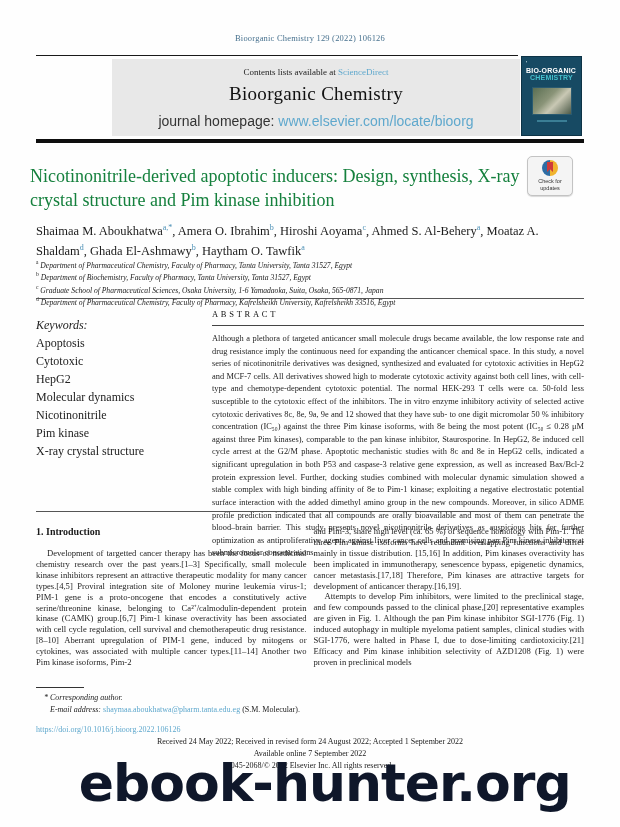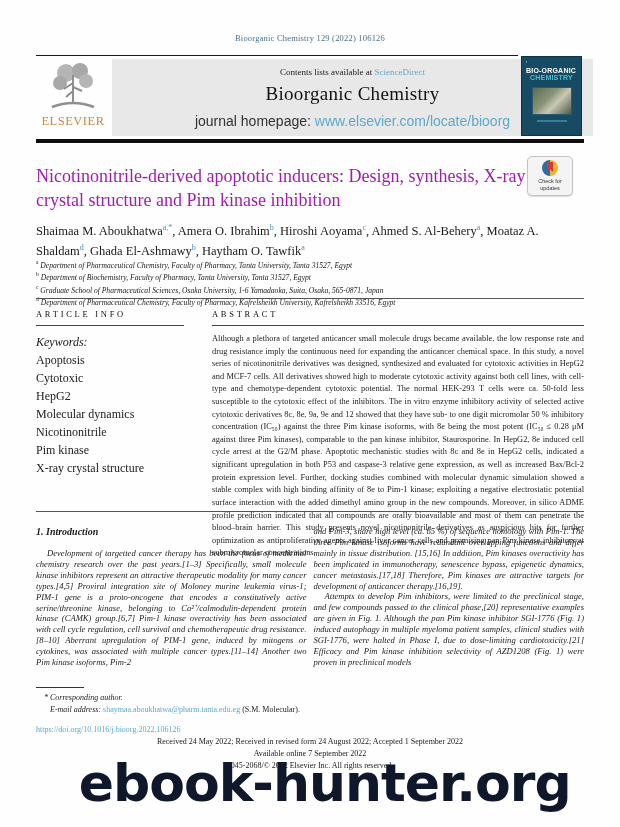--- a/index.html
+++ b/index.html
@@ -21,21 +21,21 @@
   .rule-mid      { top:298px; left:36px; width:548px; height:1px; background:#555; }
   .rule-abs-bot  { top:511px; left:36px; width:548px; height:1px; background:#555; }
 
   
   .elsevier { top:61px; left:36px; width:74px; text-align:center; }
   .elsevier svg { display:block; margin:0 auto; }
   .elsevier-name { font-size:12.5px; color:#cd853f; letter-spacing:.5px;
     font-family:"Liberation Serif", serif; margin-top:1px; }
 
   
-  .band { top:59px; left:112px; width:481px; height:77px; background:#e8e8e8;
+  .band { top:59px; left:112px; width:408px; height:77px; background:#e8e8e8;
     text-align:center; }
   .band-contents { margin-top:8px; font-size:9px; color:#222; }
   .band-contents .link { color:#5fa8cd; }
   .band-journal { margin-top:6px; font-size:19px; color:#111; letter-spacing:.3px; }
   .band-homepage { margin-top:8px; font-size:14px; color:#333;
     font-family:"Liberation Sans", sans-serif; }
   .band-homepage .link { color:#5fa8cd; }
 
   
   .cover { top:56px; left:521px; width:61px; height:80px; background:#174a63;
@@ -55,42 +55,42 @@
     border:1px solid #c3c3c3; border-radius:5px; text-align:center;
     box-shadow:0 1px 1px rgba(0,0,0,.15); cursor:pointer; }
   .badge-circle { width:16px; height:16px; margin:3px auto 0; border-radius:50%;
     background:linear-gradient(90deg,#2e6da4 50%,#f0b32e 50%); position:relative; }
   .badge-ribbon { position:absolute; left:5px; top:2px; width:6px; height:10px;
     background:#cf3a3a; clip-path:polygon(0 0,100% 0,100% 100%,50% 72%,0 100%); }
   .badge-text { font-family:"Liberation Sans", sans-serif; font-size:5.5px;
     color:#333; line-height:1.25; margin-top:2px; }
 
   
-  .title { top:165px; left:36px; width:500px; font-size:18px; line-height:1.33;
-    color:#a21caf; }
+  .title { top:165px; left:30px; width:500px; font-size:18px; line-height:1.33;
+    color:#15803d; }
   .authors { top:222px; left:36px; width:520px; font-size:12.5px; line-height:1.55;
     color:#1a1a1a; }
   .authors sup { font-size:8px; color:#4a8fb5; }
   .affils { top:259px; left:36px; width:540px; font-size:7.6px; font-style:italic;
     line-height:1.42; color:#222; }
   .affils sup { font-size:5.5px; font-style:normal; }
 
   
   .info-wrap { top:309px; left:36px; width:548px; display:flex; }
   .info-left { width:148px; flex:0 0 148px; }
   .info-right { margin-left:28px; flex:1; }
   .sec-heading { font-size:8.5px; letter-spacing:.32em; color:#111;
     padding-bottom:6px; border-bottom:1px solid #444; }
   .keywords { margin-top:7px; font-size:12px; line-height:1.5; color:#222; }
   .kw-label { font-style:italic; }
   .abstract-text { margin-top:7px; font-size:8.4px; line-height:1.5;
     text-align:justify; color:#1d1d1d; }
 
   
-  .intro { top:526px; left:36px; width:548px; display:flex; gap:7px;font-style:italic; }
+  .intro { top:526px; left:36px; width:548px; display:flex; gap:7px; }
   .intro-col { flex:1; }
   .intro-heading { font-size:10px; font-weight:bold; margin:0 0 11px 0; }
   .body-p { font-size:8.6px; line-height:1.27; text-align:justify; margin:0;
     color:#1d1d1d; }
   .indent { text-indent:11px; }
 
   
   .footnote { top:687px; left:36px; width:548px; font-size:8px; line-height:1.45; }
   .fn-rule { width:48px; height:1px; background:#333; margin-bottom:4px; }
   .fn-corr { padding-left:8px;font-style:italic; }
@@ -106,36 +106,20 @@
 </style>
 </head>
 <body>
 
 <div class="page">
 
   <div class="abs top-citation">Bioorganic Chemistry 129 (2022) 106126</div>
 
   <div class="abs rule-thin-top"></div>
 
-  <div class="abs elsevier">
-    <span>
-      <svg width="54" height="52" viewBox="0 0 54 52">
-        <g fill="none" stroke="#9a9a9a" stroke-width="2">
-          <circle cx="20" cy="12" r="9" fill="#b5b5b5" stroke="none"></circle>
-          <circle cx="34" cy="10" r="8" fill="#a8a8a8" stroke="none"></circle>
-          <circle cx="40" cy="20" r="7" fill="#b5b5b5" stroke="none"></circle>
-          <circle cx="14" cy="22" r="7" fill="#a8a8a8" stroke="none"></circle>
-          <path d="M27 14 L27 42" stroke="#8f8f8f"></path>
-          <path d="M27 22 L18 28 M27 26 L36 30 M27 30 L20 36" stroke="#8f8f8f"></path>
-          <path d="M6 46 Q27 38 48 46" stroke="#8f8f8f" stroke-width="2.5"></path>
-        </g>
-      </svg>
-    </span>
-    <div class="elsevier-name">ELSEVIER</div>
-  </div>
 
   <div class="abs band">
     <div class="band-contents">
       <span>Contents lists available at</span>
       <span class="link">ScienceDirect</span>
     </div>
     <div class="band-journal">Bioorganic Chemistry</div>
     <div class="band-homepage">
       <span>journal homepage:</span>
       <span class="link">www.elsevier.com/locate/bioorg</span>
@@ -172,21 +156,20 @@
     <div><sup>a</sup> <span>Department of Pharmaceutical Chemistry, Faculty of Pharmacy, Tanta University, Tanta 31527, Egypt</span></div>
     <div><sup>b</sup> <span>Department of Biochemistry, Faculty of Pharmacy, Tanta University, Tanta 31527, Egypt</span></div>
     <div><sup>c</sup> <span>Graduate School of Pharmaceutical Sciences, Osaka University, 1-6 Yamadaoka, Suita, Osaka, 565-0871, Japan</span></div>
     <div><sup>d</sup> <span>Department of Pharmaceutical Chemistry, Faculty of Pharmacy, Kafrelsheikh University, Kafrelsheikh 33516, Egypt</span></div>
   </div>
 
   <div class="abs rule-mid"></div>
 
   <div class="abs info-wrap">
     <div class="info-left">
-      <div class="sec-heading">ARTICLE INFO</div>
       <div class="keywords">
         <div class="kw-label">Keywords:</div>
         <div>Apoptosis</div>
         <div>Cytotoxic</div>
         <div>HepG2</div>
         <div>Molecular dynamics</div>
         <div>Nicotinonitrile</div>
         <div>Pim kinase</div>
         <div>X-ray crystal structure</div>
       </div>

